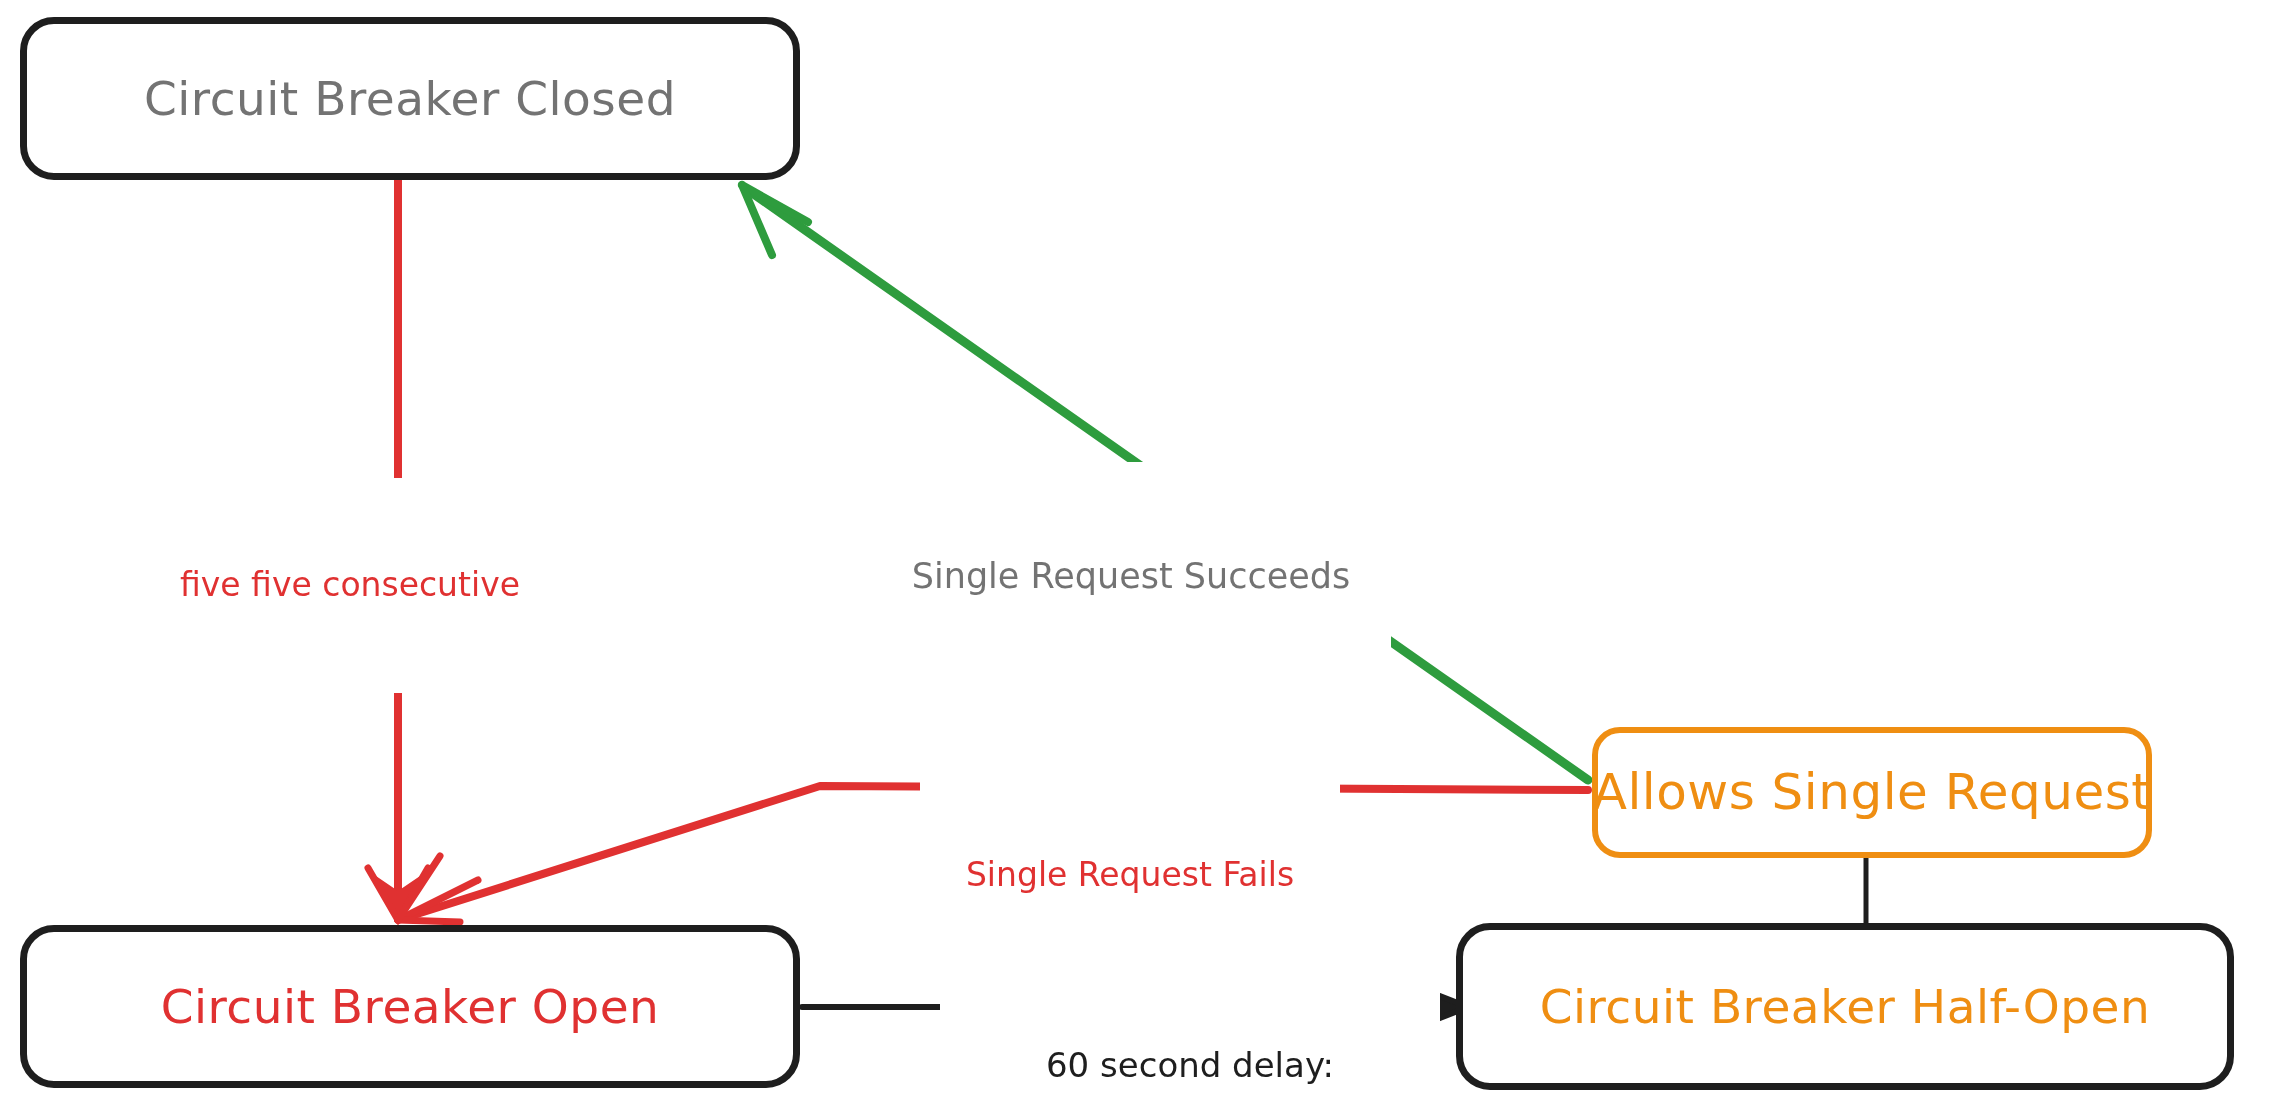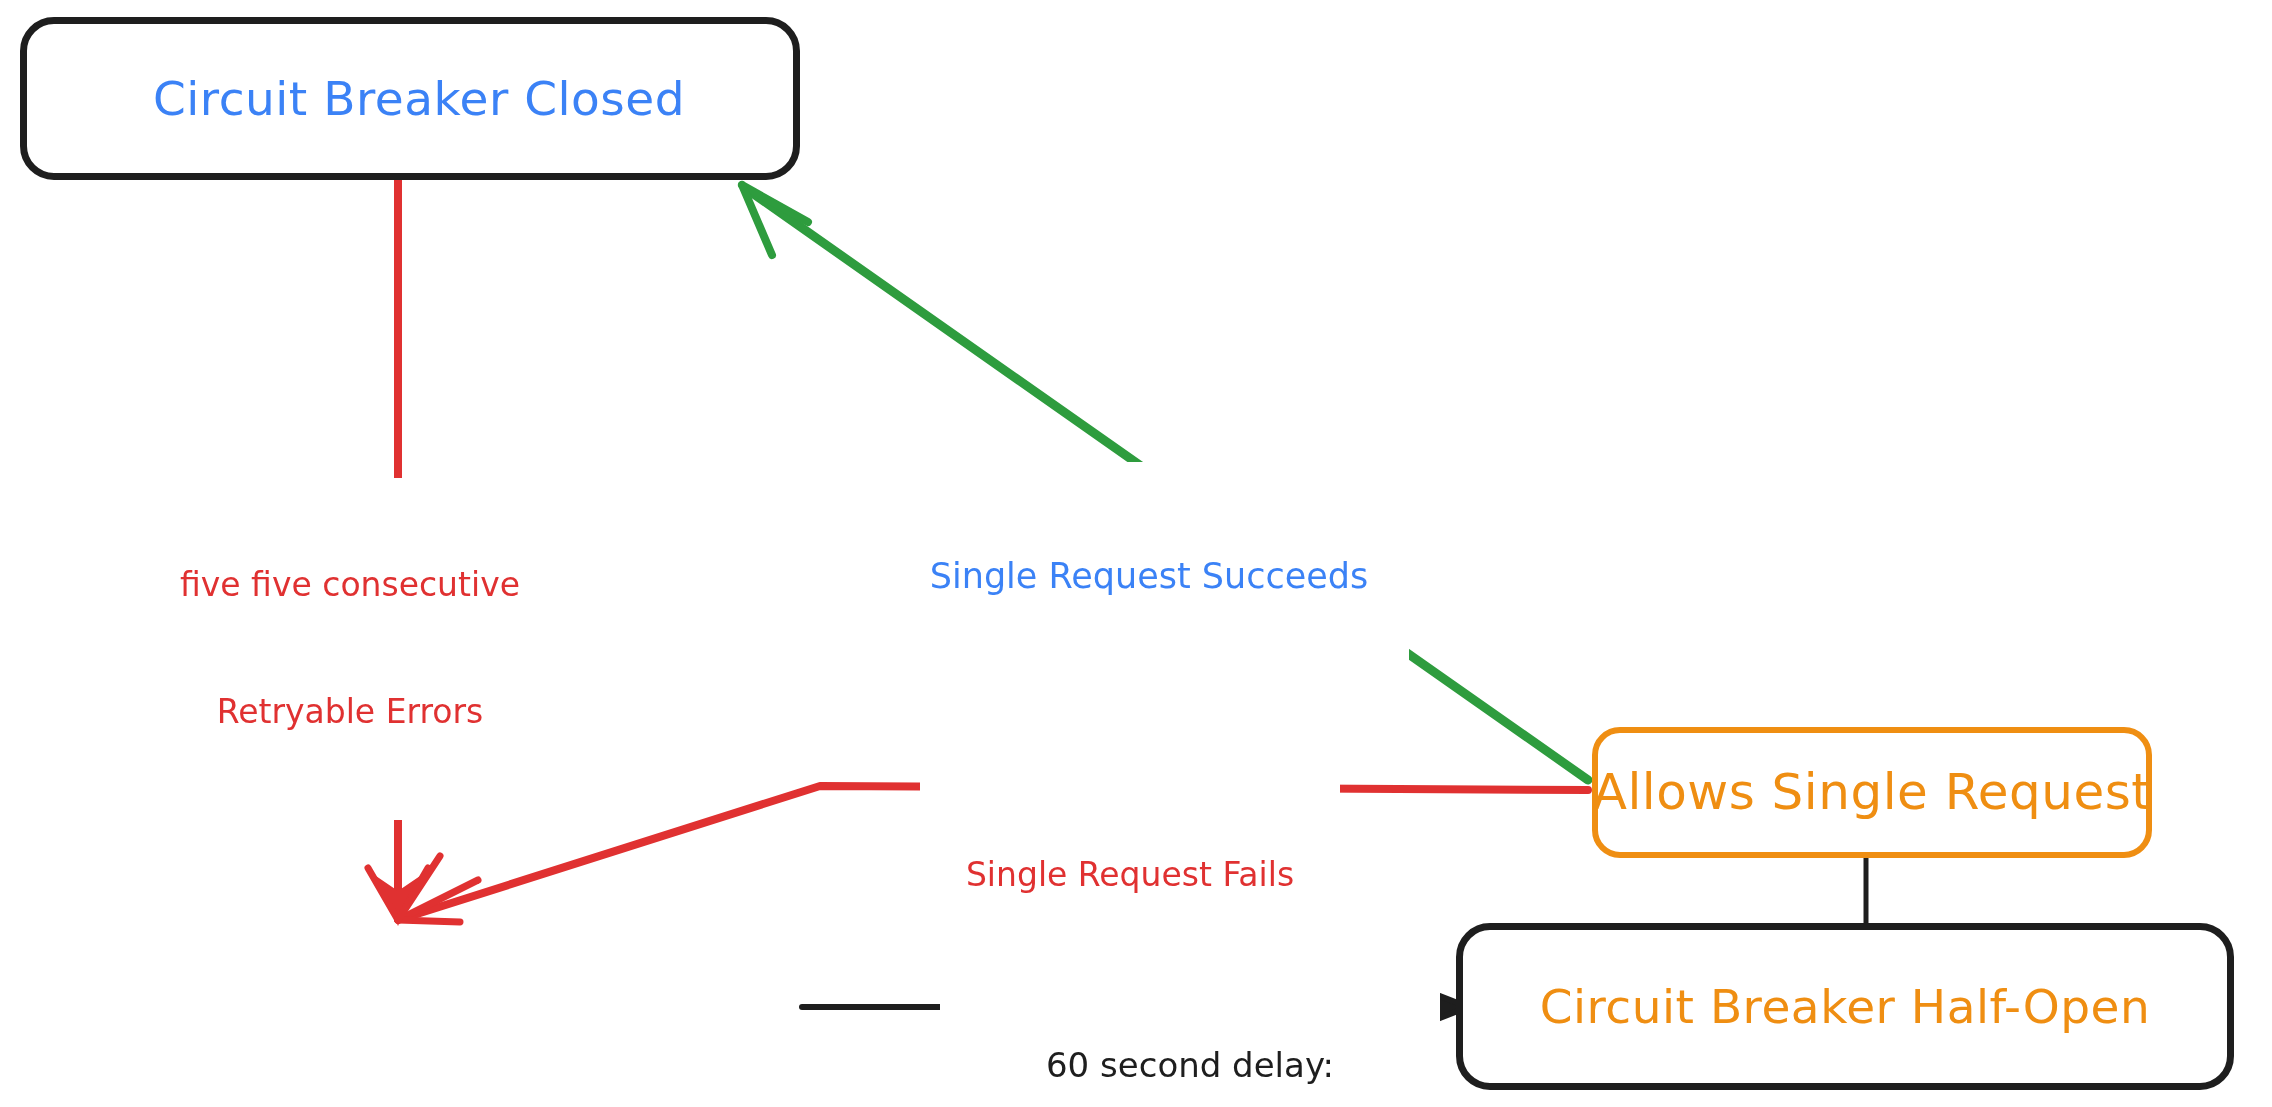--- a/index.html
+++ b/index.html
@@ -40,21 +40,21 @@
   }
   .node-orange {
     border: 6px solid #ef8e12;
     border-radius: 28px;
   }
   .node-label {
     white-space: nowrap;
     line-height: 1.1;
     letter-spacing: 0.5px;
   }
-  .txt-green  { color: #3b82f6; margin-left: 18px; }
+  .txt-green  { color: #737373; }
   .txt-red    { color: #e03131; }
   .txt-orange { color: #ef8e12; }
   .txt-black  { color: #1e1e1e; }
 
   #node-closed {
     left: 20px; top: 17px; width: 780px; height: 163px;
   }
   #node-closed .node-label { font-size: 47px; }
 
   #node-open {
@@ -134,32 +134,34 @@
 
     <g>
       <line x1="1866" y1="858" x2="1866" y2="923" stroke="#1e1e1e" stroke-width="5" stroke-linecap="butt"></line>
     </g>
   </svg>
 
   <div class="node node-black" id="node-closed">
     <span class="node-label txt-green">Circuit Breaker Closed</span>
   </div>
 
+  <div class="node node-black" id="node-open">
+    <span class="node-label txt-red">Circuit Breaker Open</span>
+  </div>
 
   <div class="node node-orange" id="node-allows">
     <span class="node-label txt-orange">Allows Single Request</span>
   </div>
 
   <div class="node node-black" id="node-half-open">
     <span class="node-label txt-orange">Circuit Breaker Half-Open</span>
   </div>
 
   <div class="edge-label txt-red" id="label-trips">
     <div>five five consecutive</div>
-    <div>Retryable Errors</div>
   </div>
 
   <div class="edge-label txt-green" id="label-succeeds">
     <div>Single Request Succeeds</div>
   </div>
 
   <div class="edge-label txt-red" id="label-fails">
     <div>Single Request Fails</div>
   </div>
 

